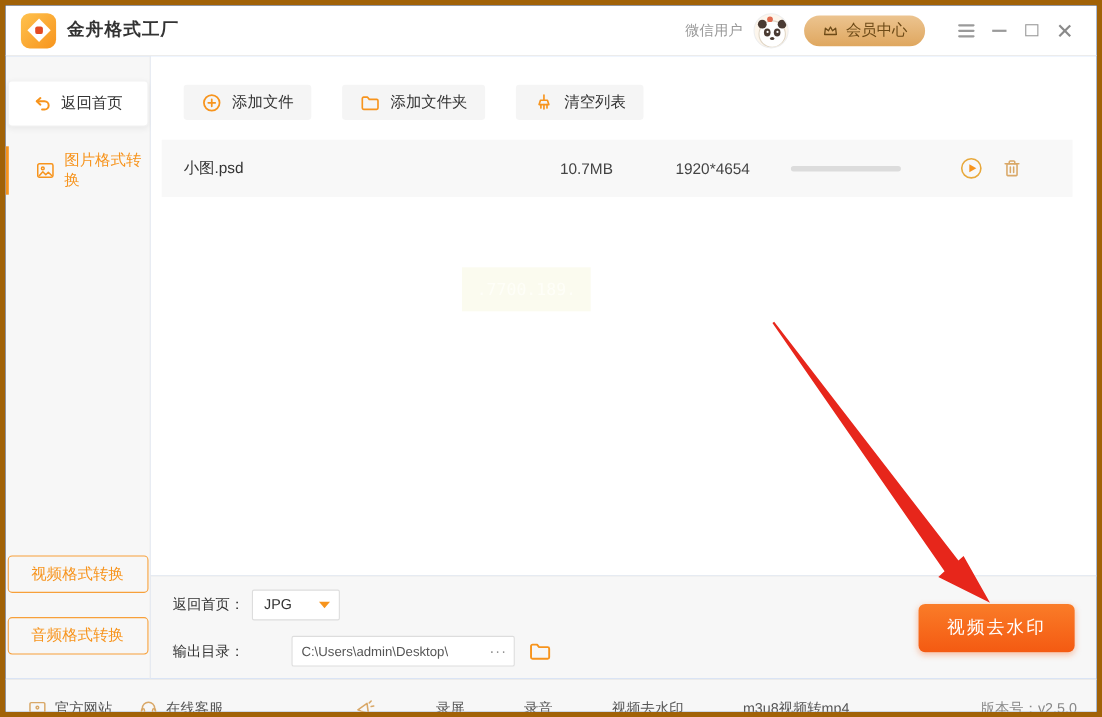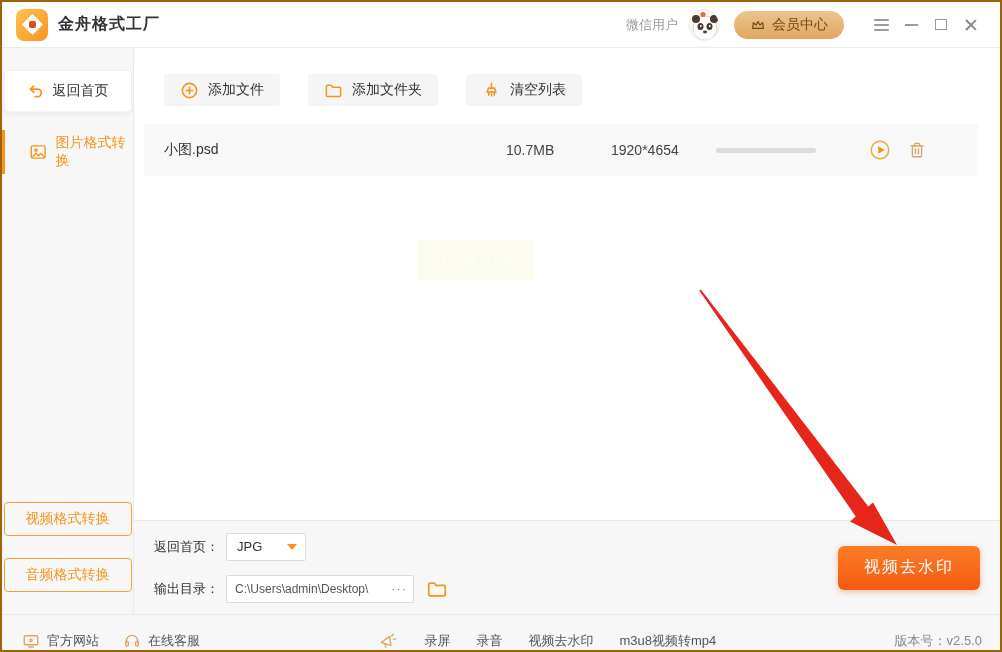--- a/index.html
+++ b/index.html
@@ -1,18 +1,18 @@
 <!DOCTYPE html>
 <html><head>
 <meta charset="utf-8">
 <style>
   * { margin:0; padding:0; box-sizing:border-box; }
   html,body { background:#e9e9e9; font-family:"Liberation Sans","DejaVu Sans",sans-serif; }
   .window{ position:relative; width:1002px; height:652px; background:#3b82f6; overflow:hidden;
-           border:2px solid #a16207; }
+           border:5px solid #a16207; }
 
   
   .titlebar{ height:46px; display:flex; align-items:center; padding:0 14px 0 14px;
              border-bottom:1px solid #ececec; background:#fff; }
   .logo{ width:32px; height:32px; border-radius:8px; background:linear-gradient(135deg,#ffc24e,#f7941d);
          display:flex; align-items:center; justify-content:center; margin-right:10px; flex:0 0 auto; }
   .logo .diamond{ width:15px; height:15px; background:#fff; transform:rotate(45deg);
                   display:flex; align-items:center; justify-content:center; }
   .logo .diamond i{ width:7px; height:7px; background:#e44a22; border-radius:2px; transform:rotate(-45deg); }
   .app-title{ font-size:16px; color:#333; font-weight:bold; letter-spacing:1px; }
@@ -82,37 +82,37 @@
                  display:flex; align-items:center; padding:0 20px; }
   .options{ display:flex; flex-direction:column; gap:14px; }
   .opt-row{ display:flex; align-items:center; }
   .opt-label{ font-size:13px; color:#333; width:72px; }
   .select-box{ width:80px; height:28px; background:#fff; border:1px solid #ddd; border-radius:2px;
                display:flex; align-items:center; cursor:pointer; }
   .select-box .val{ font-size:13px; color:#333; padding-left:10px; }
   .tri-down{ margin-left:auto; margin-right:8px; width:0; height:0;
              border-left:5px solid transparent; border-right:5px solid transparent;
              border-top:6px solid #f7941d; }
-  .path-box{ width:188px; height:28px; background:#fff; border:1px solid #ddd; border-radius:2px;
-             display:flex; align-items:center; padding:0 6px 0 8px; cursor:text; }
+  .path-box{ width:203px; height:28px; background:#fff; border:1px solid #ddd; border-radius:2px;
+             display:flex; align-items:center; padding:0 6px 0 8px; cursor:text;margin-left:36px; }
   .path-box .path{ flex:1; font-size:12px; color:#555; white-space:nowrap; overflow:hidden; }
   .path-box .dots{ font-size:13px; color:#888; letter-spacing:1px; cursor:pointer; }
   .folder-btn{ margin-left:12px; }
   .start-btn{ margin-left:auto; width:142px; height:44px; border:none; border-radius:6px;
               background:linear-gradient(180deg,#fa7c28,#f45a12); color:#fff; font-size:16px;
               letter-spacing:2px; cursor:pointer; box-shadow:0 2px 6px rgba(244,90,18,.35);
               font-family:"Liberation Sans","DejaVu Sans",sans-serif; }
 
   
   .footer{ height:40px; background:#f7f7f7; border-top:1px solid #e8e8e8; display:flex;
            align-items:center; padding:13px 18px 0 20px; }
   .f-link{ display:flex; align-items:center; gap:7px; font-size:13px; color:#555; cursor:pointer; }
   .f-link + .f-link{ margin-left:24px; }
   .f-mid{ margin-left:auto; display:flex; align-items:center; gap:26px; }
-  .f-short{ font-size:13px; color:#555; cursor:pointer; }
+  .f-short{ font-size:13px; color:#555; cursor:pointer;margin-left:28px; }
   .version{ margin-left:auto; font-size:13px; color:#888; }
 
   .arrow-overlay{ position:absolute; left:0; top:0; width:1002px; height:652px;
                   pointer-events:none; z-index:60; }
   svg.ic{ display:block; }
 </style>
 </head>
 <body>
 
 <div class="window">

